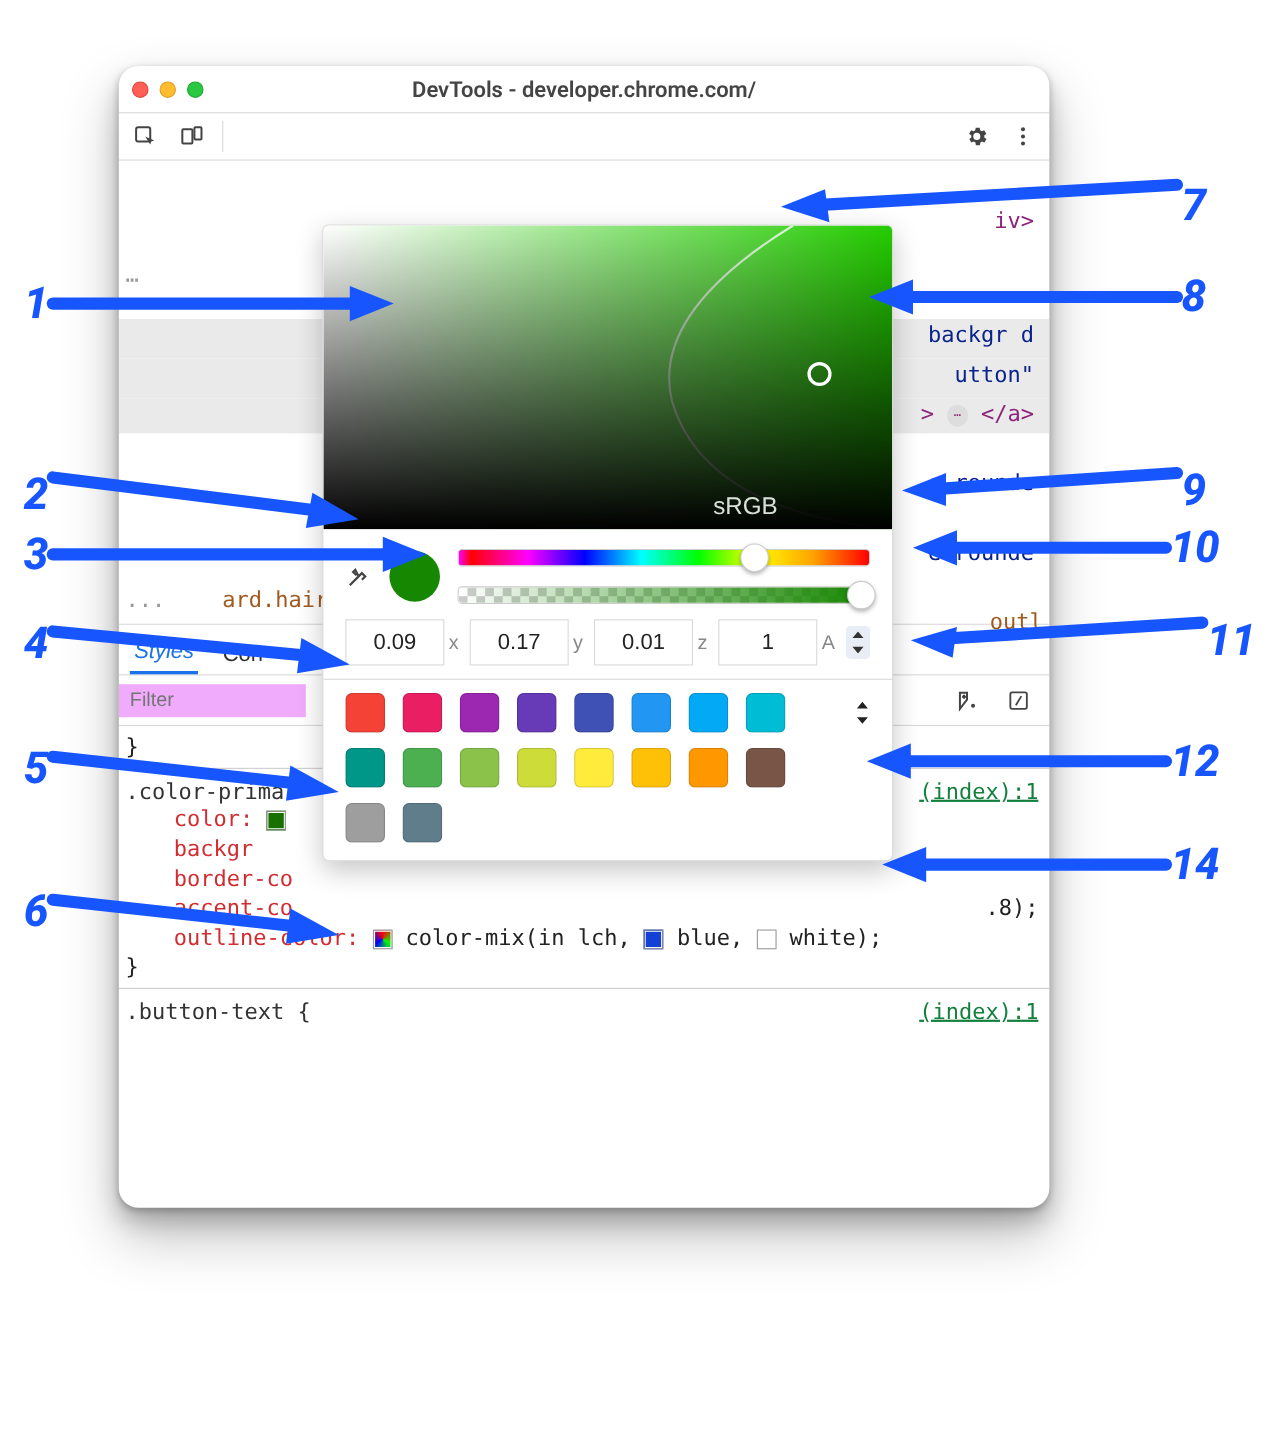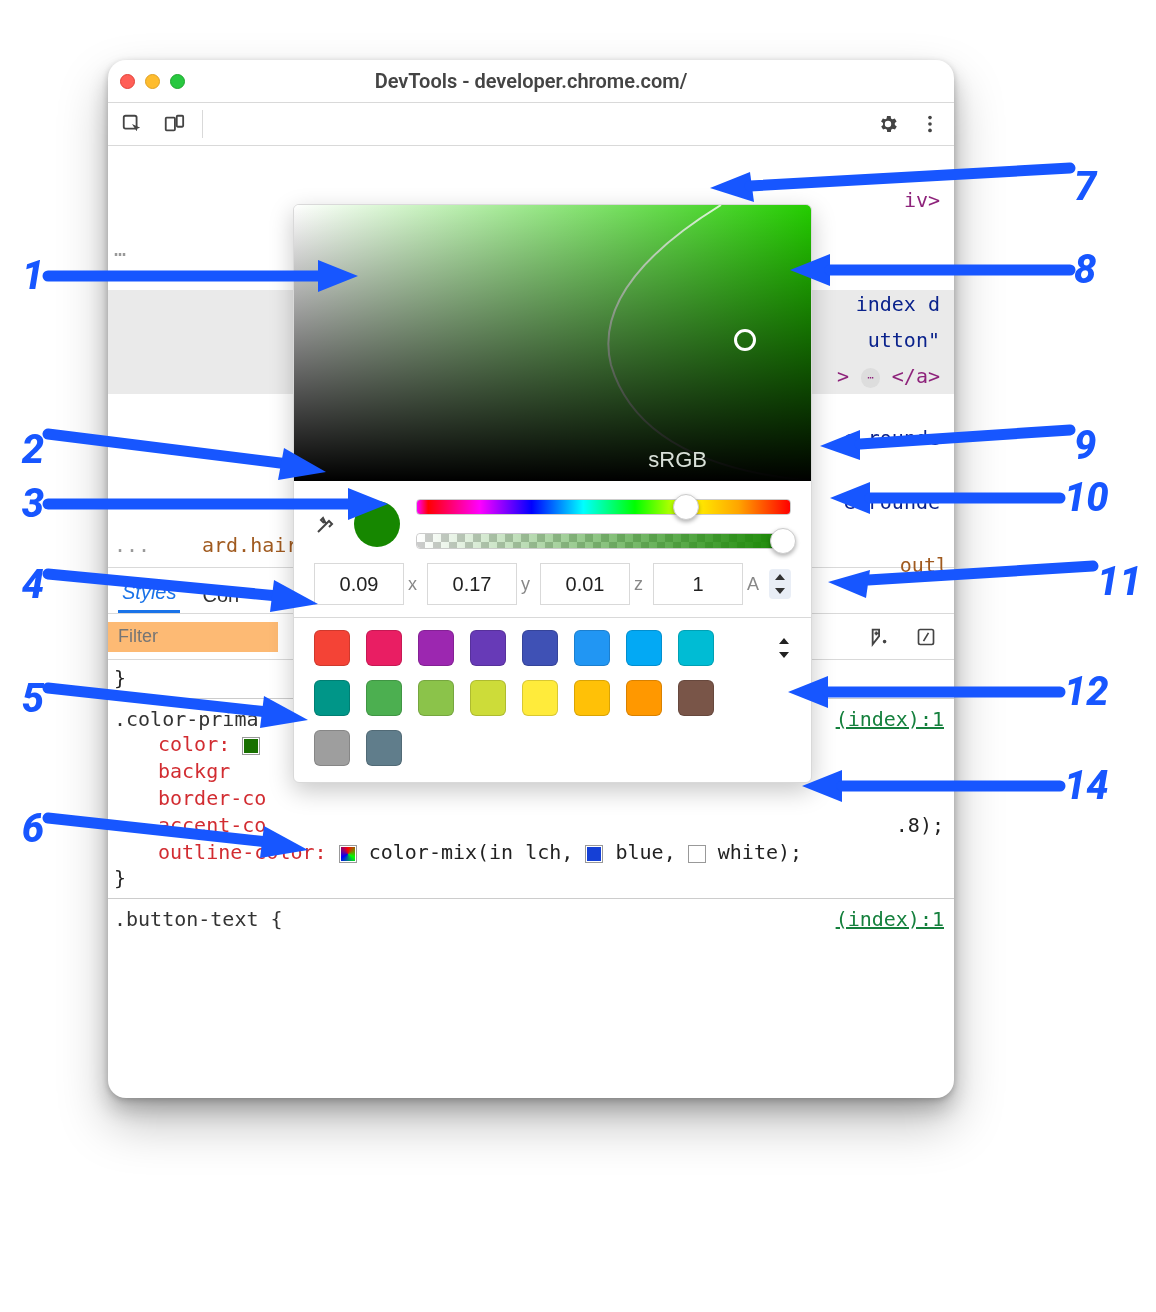--- a/index.html
+++ b/index.html
@@ -83,21 +83,21 @@
     font-size:20px;color:#333;
   }
   .tab{padding:0 4px 6px 4px;}
   .tab.active{color:#1a73e8;border-bottom:3px solid #1a73e8;font-style:italic;}
   .filter-row{
     display:flex;height:46px;align-items:center;
     border-bottom:1px solid var(--border);gap:10px;
     font-family:-apple-system,BlinkMacSystemFont,sans-serif;
   }
   .filter-input{
-    background:#fdba74;border:none;height:30px;width:170px;padding:0 10px;
+    background:#f0abfc;border:none;height:30px;width:170px;padding:0 10px;
     color:#666;font-size:18px;
   }
   .filter-row .spacer{flex:1;}
   .filter-icons{display:flex;gap:18px;padding-right:14px;color:#555;}
   .rule-block{padding:2px 10px 2px 6px;font-family:Menlo,Monaco,Consolas,monospace;font-size:20px;}
   .rule-header{display:flex;justify-content:space-between;color:#333;}
   .rule-header .src{color:#15803d;text-decoration:underline;}
   .rule-body{padding-left:44px;line-height:1.35;}
   .prop-name{color:var(--red);}
   .swatch{display:inline-block;width:18px;height:18px;vertical-align:middle;border:1px solid #999;box-shadow:inset 0 0 0 1px #fff;}
@@ -244,21 +244,21 @@
   </div>
 
   <div class="content">
 
     <div class="code-bg-row"></div>
     <div class="code-bg-row" style="justify-content:flex-end;padding-right:14px;">
       <span class="tag-purple">iv&gt;</span>
     </div>
     <div class="gutter-row">⋯</div>
     <div class="code-row highlight" style="text-align:right;padding-right:14px;height:36px;">
-      <span class="tag-navy">index d</span>
+      <span class="tag-navy">backgr d</span>
     </div>
     <div class="code-row highlight" style="text-align:right;padding-right:14px;height:36px;">
       <span class="tag-navy">utton"</span>
     </div>
     <div class="code-row highlight" style="text-align:right;padding-right:14px;height:32px;">
       <span class="tag-purple">&gt; <span class="ellipsis-pill">⋯</span> <span>&lt;/a&gt;</span></span>
     </div>
     <div class="code-row" style="height:64px;text-align:right;padding-right:14px;padding-top:30px;">
       <span class="tag-navy">e rounde</span>
     </div>

